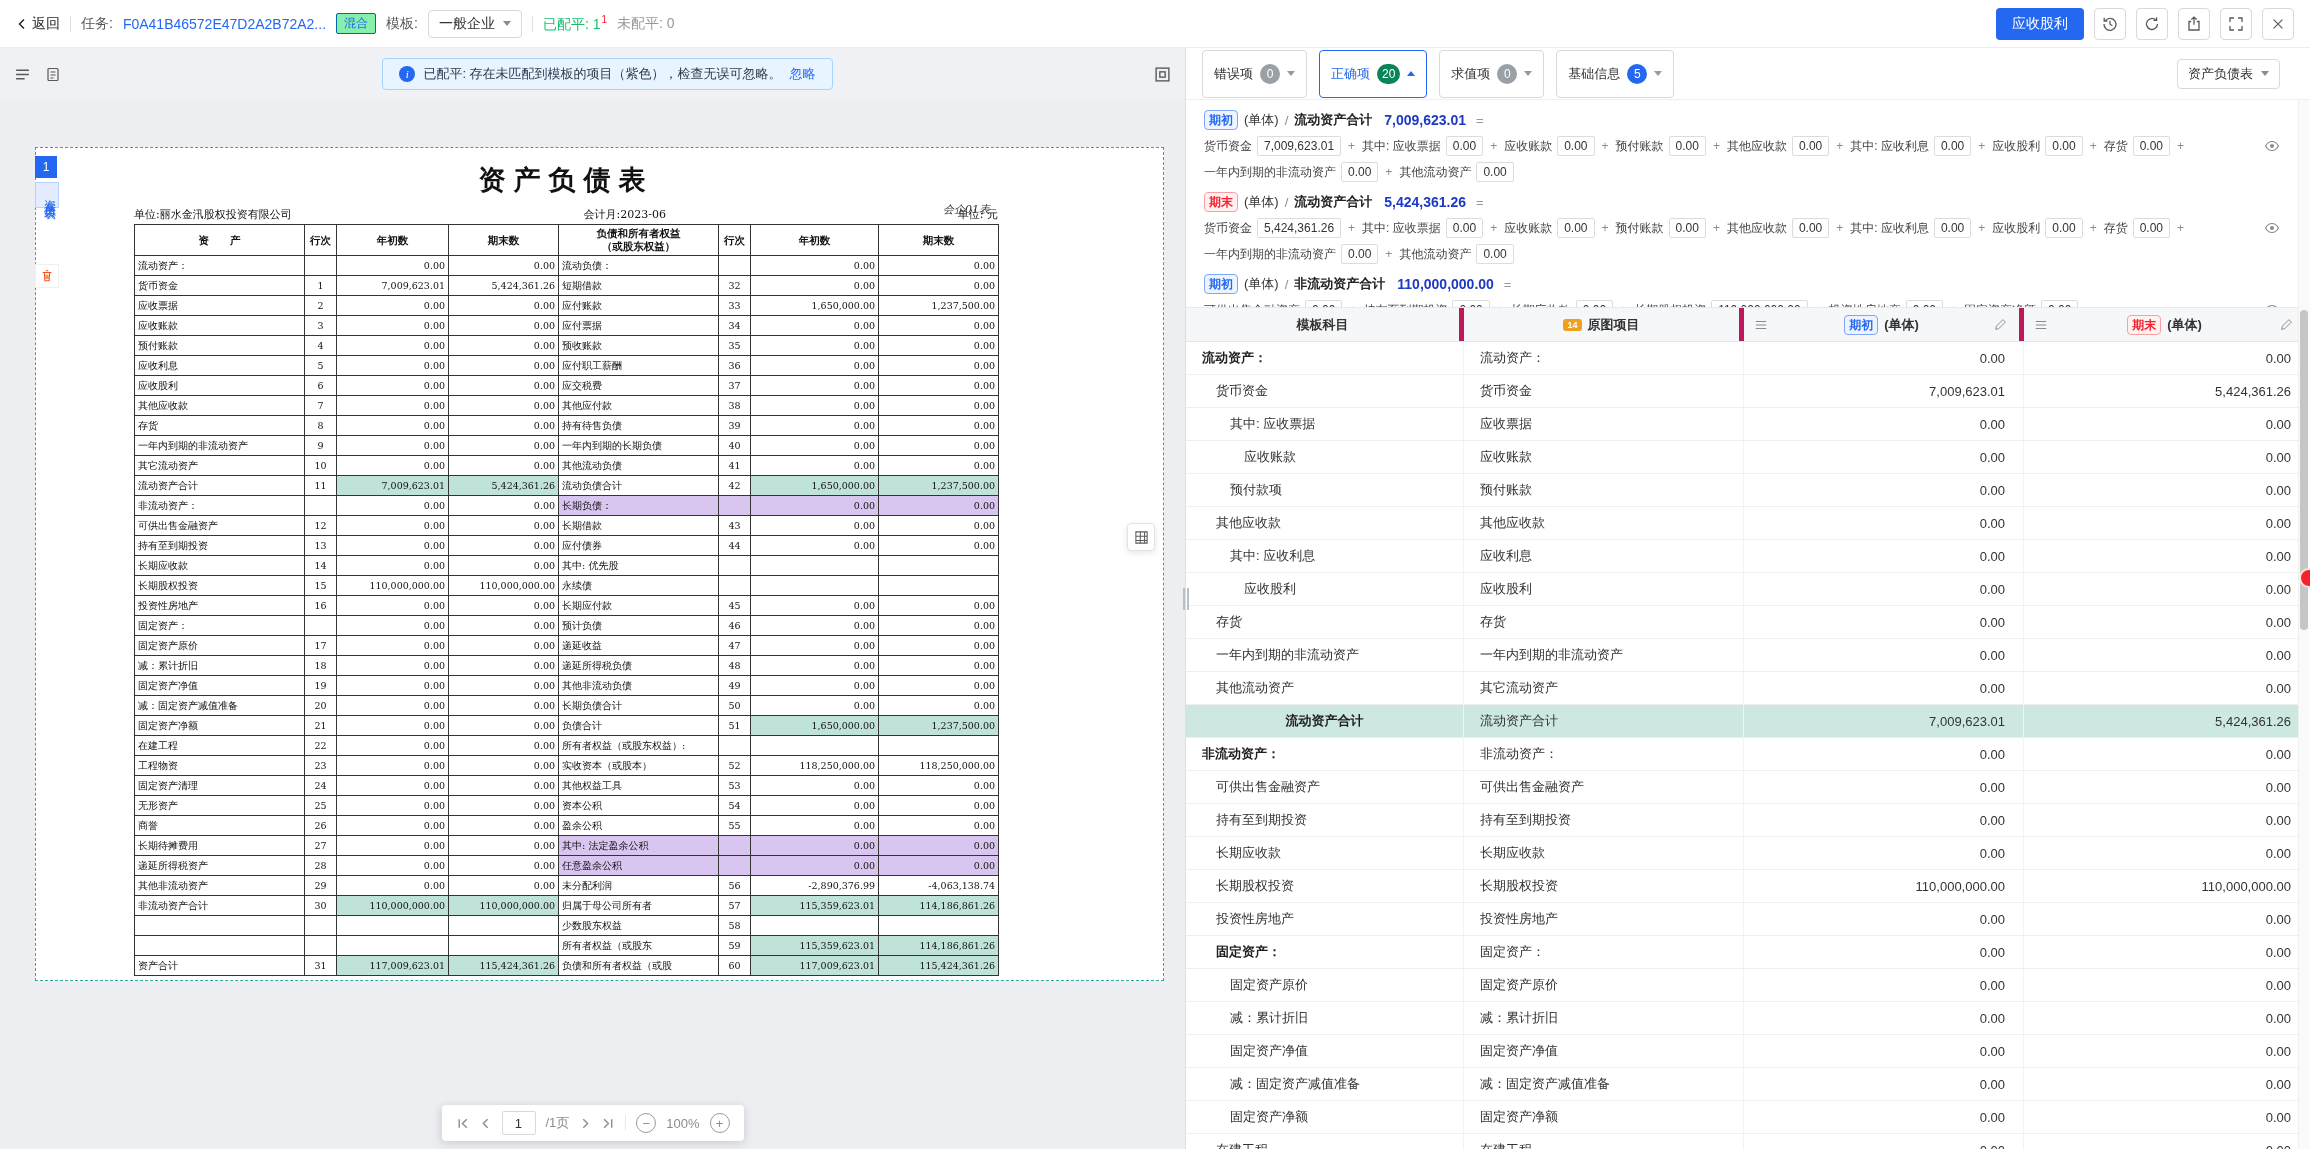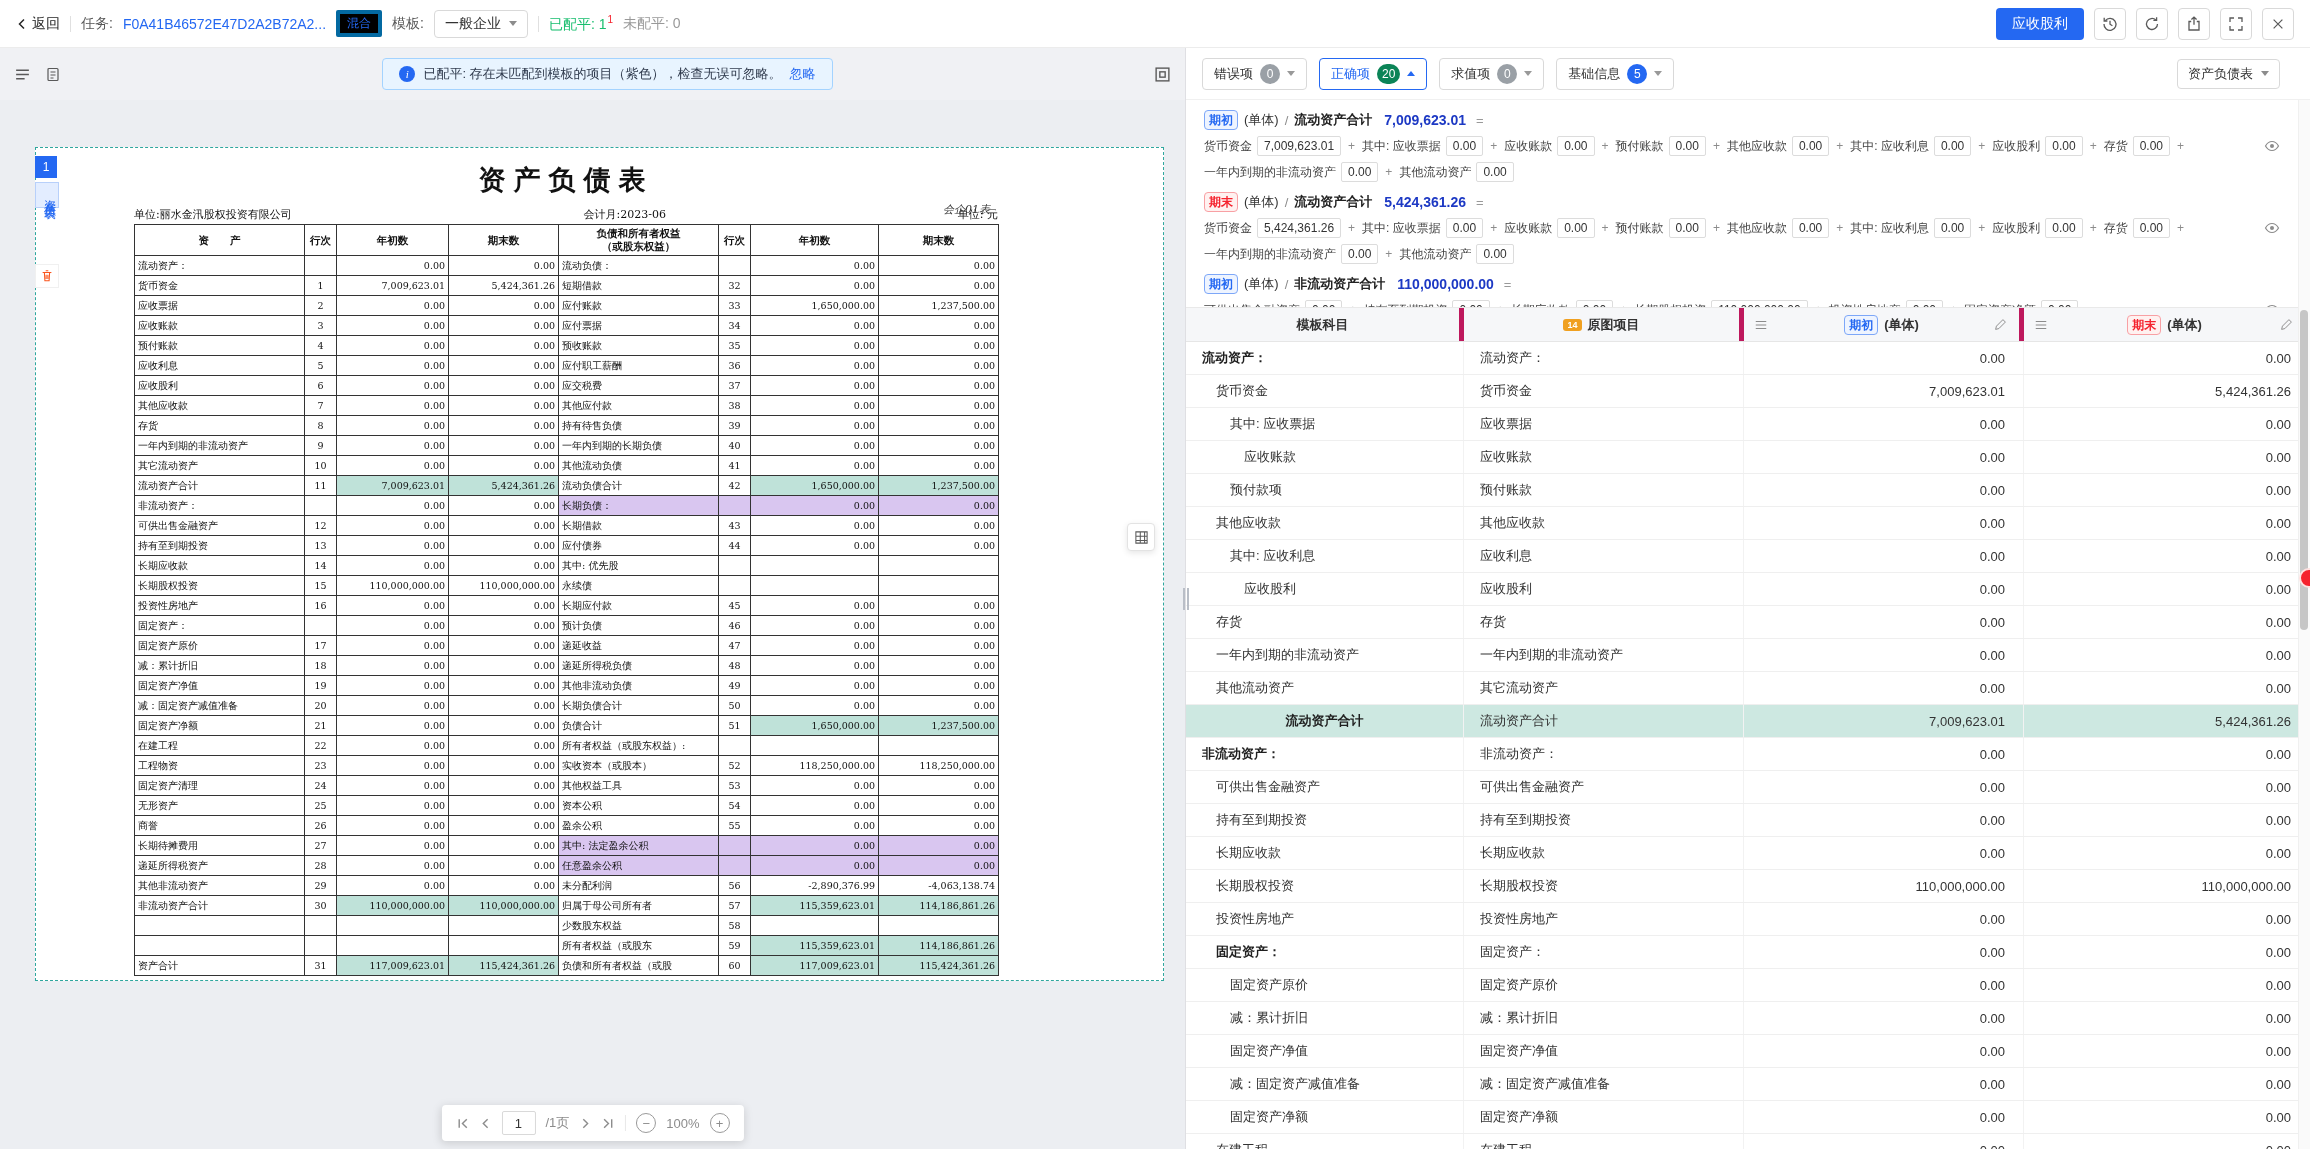--- a/index.html
+++ b/index.html
@@ -8,21 +8,21 @@
   .app { width:2310px; height:1149px; display:flex; flex-direction:column; }
 
   
   .topbar { height:48px; flex:none; display:flex; align-items:center; justify-content:space-between;
     padding:11px 16px; background:#fff; border-bottom:1px solid #ececec; }
   .tb-left { display:flex; align-items:center; gap:10px; font-size:14px; color:#333; }
   .back { display:flex; align-items:center; gap:4px; cursor:pointer; color:#262626; }
   .vsep { width:1px; height:16px; background:#e0e0e0; display:inline-block; }
   .tlabel { color:#595959; }
   .tid { color:#2468f2; cursor:pointer; }
-  .tag-mix { color:#2468f2; background:#000000; border:4px solid #0369a1; border-radius:2px;
+  .tag-mix { color:#2468f2; background:#86efac; border:1px solid #0369a1; border-radius:2px;
     font-size:12px; padding:1px 7px; }
   .select { display:flex; align-items:center; gap:8px; border:1px solid #d9d9d9; border-radius:4px;
     padding:4px 10px; background:#fff; color:#333; cursor:pointer; }
   .caret { width:0; height:0; border-left:4px solid transparent; border-right:4px solid transparent;
     border-top:5px solid #8c8c8c; display:inline-block; }
   .green { color:#18be6e; }
   .gray { color:#999; }
   .sup-red { color:#f5222d; font-size:10px; vertical-align:super; margin-left:1px; }
   .tb-right { display:flex; align-items:center; gap:10px; }
   .primary { background:#2468f2; color:#fff; border:none; border-radius:4px; height:32px;
@@ -89,21 +89,21 @@
 
   
   .right-panel { flex:1; min-width:0; display:flex; flex-direction:column; background:#fff;
     position:relative; }
   .grip { position:absolute; left:-5px; top:50%; transform:translateY(-50%); width:10px; height:36px;
     display:flex; align-items:center; justify-content:center; gap:2px; cursor:col-resize; z-index:5; }
   .grip i { width:2px; height:22px; background:#b9bec7; display:block; }
   .filter-row { height:52px; flex:none; display:flex; align-items:center; gap:12px; padding:0 16px;
     border-bottom:1px solid #f0f0f0; }
   .fbtn { display:flex; align-items:center; gap:7px; border:1px solid #d9d9d9; background:#fff;
-    border-radius:4px; padding:12px 11px; height:32px; font-size:13px; color:#333; cursor:pointer; }
+    border-radius:4px; padding:12px 11px; height:48px; font-size:13px; color:#333; cursor:pointer; }
   .fbtn.active { border-color:#2468f2; color:#2468f2; }
   .cnt { min-width:20px; height:20px; border-radius:10px; color:#fff; font-size:12px; display:flex;
     align-items:center; justify-content:center; padding:0 5px; }
   .cnt.gray { background:#9aa0a6; } .cnt.green { background:#0b8457; } .cnt.blue { background:#2468f2; }
   .arr { width:0; height:0; border-left:4px solid transparent; border-right:4px solid transparent; }
   .arr.down { border-top:5px solid #999; }
   .arr.up { border-bottom:5px solid #2468f2; }
   .report-select { margin-left:auto; display:flex; align-items:center; gap:8px;
     border:1px solid #d9d9d9; border-radius:4px; padding:5px 10px; font-size:13px; color:#333;
     cursor:pointer; margin-right:14px; }

